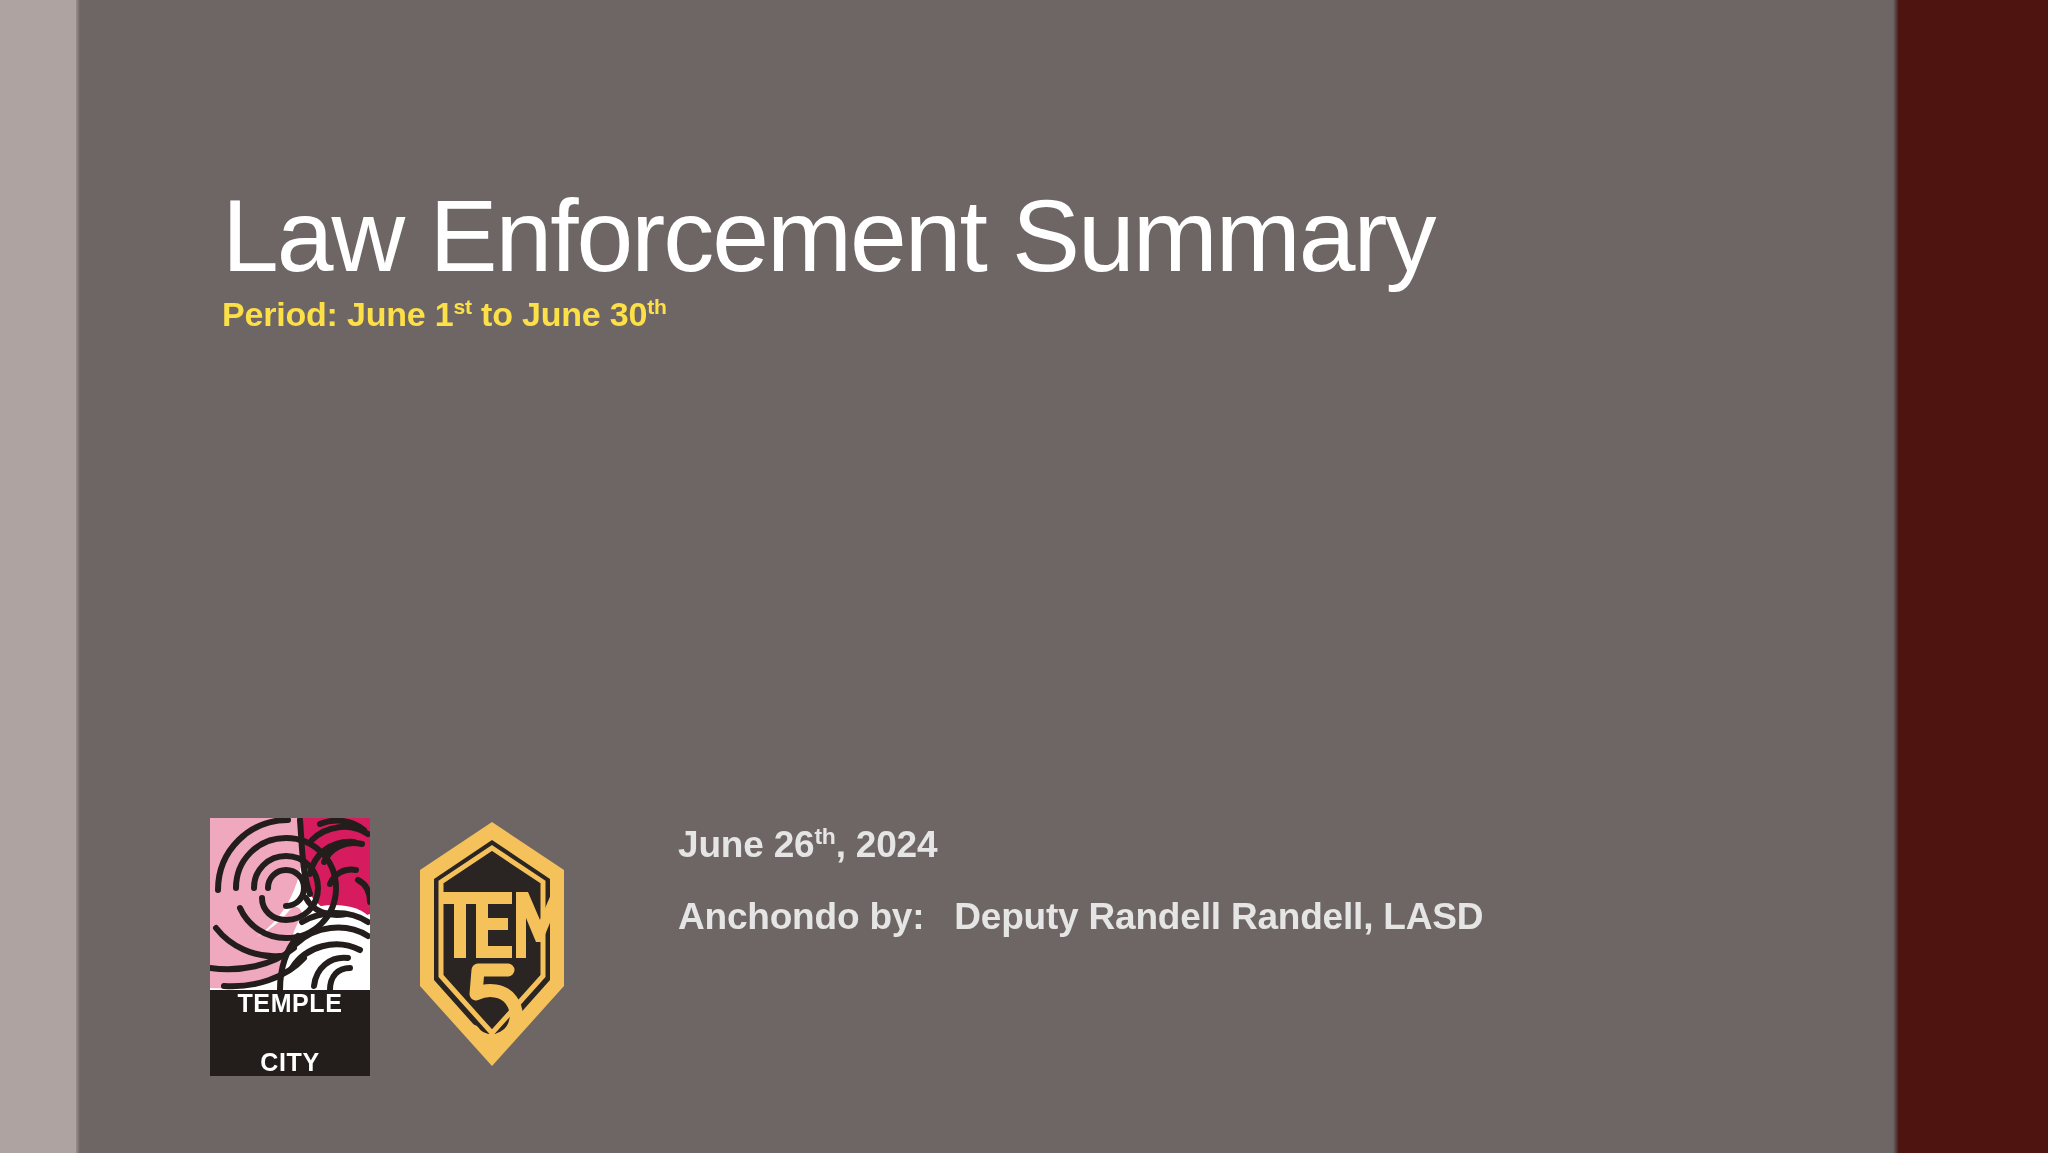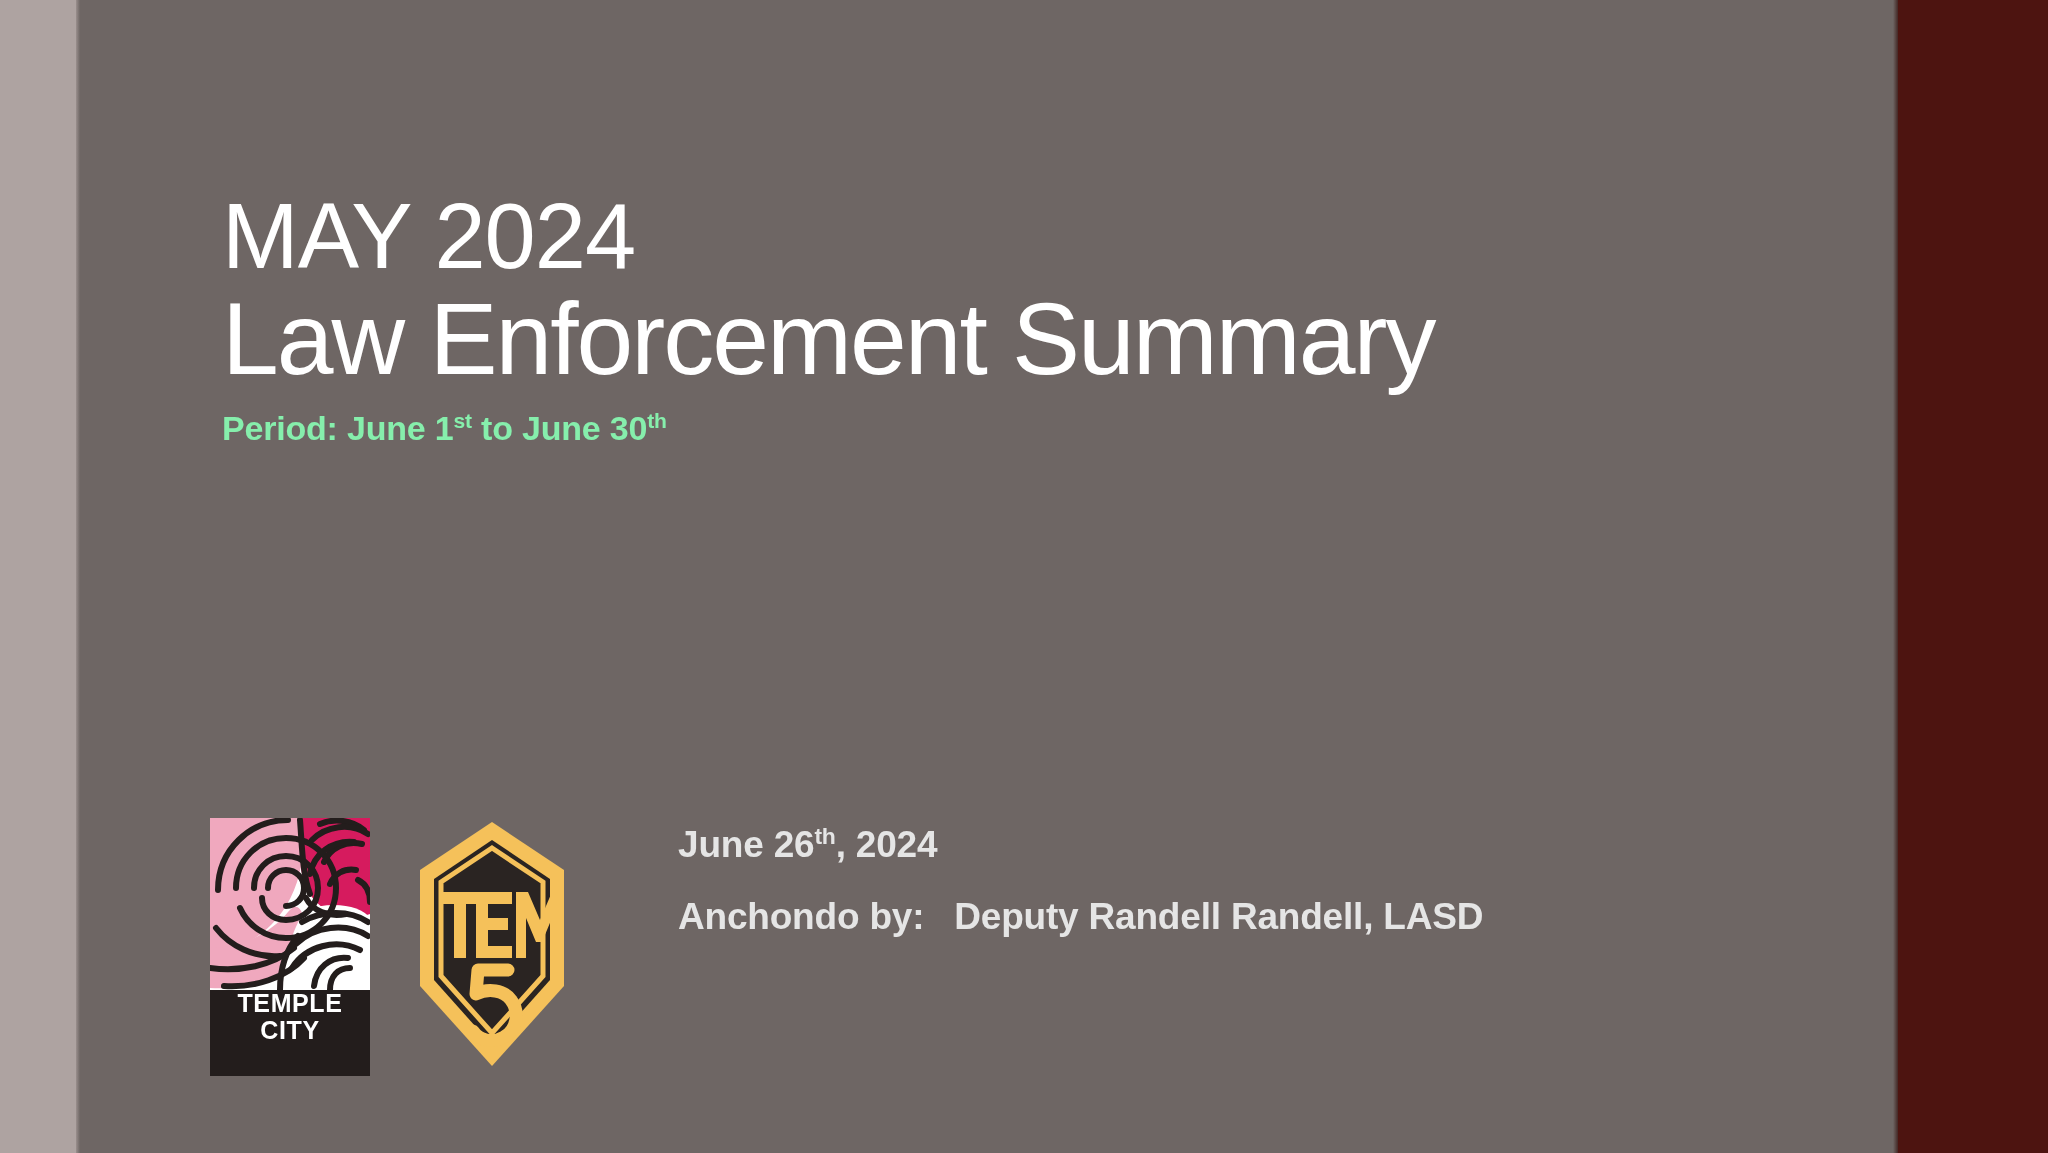--- a/index.html
+++ b/index.html
@@ -62,25 +62,25 @@
     line-height: 1.12;
     letter-spacing: -1px;
     white-space: nowrap;
   }
   .title-line.second {
     font-size: 102px;
     letter-spacing: -2px;
     margin-top: -6px;
   }
   .period-line {
-    color: #86efac;
+    color: #fde047;
     font-weight: 600;
     font-size: 34px;
     line-height: 1.2;
-    margin-top: 12px;
+    margin-top: 1px;
     letter-spacing: -0.2px;
     white-space: nowrap;
   }
   .period-line sup {
     font-size: 0.62em;
     vertical-align: super;
     line-height: 0;
   }
 
   
@@ -111,21 +111,21 @@
   .tc-art svg { display: block; }
   .tc-name {
     position: absolute;
     left: 0; top: 172px;
     width: 160px; height: 86px;
     background: #231d1c;
     color: #ffffff;
     display: flex;
     flex-direction: column;
     align-items: center;
-    justify-content: flex-start;
+    justify-content: space-between;
     font-weight: 700;
     font-size: 25px;
     line-height: 1.08;
     letter-spacing: 0.6px;
   }
 
   
   .tem-badge {
     position: relative;
     width: 152px;
@@ -165,21 +165,20 @@
 <body>
 
 <div id="slide">
 
   <div class="band-left"></div>
   <div class="band-left-edge"></div>
   <div class="band-right-edge"></div>
   <div class="band-right"></div>
 
   <div class="title-block">
-    <div class="title-line">MAY 2024</div>
     <div class="title-line second">Law Enforcement Summary</div>
     <div class="period-line">
       <span>Period: June 1</span><sup>st</sup><span>  to June 30</span><sup>th</sup>
     </div>
   </div>
 
   <div class="footer-row">
 
     <div class="tc-logo">
       <div class="tc-art">

